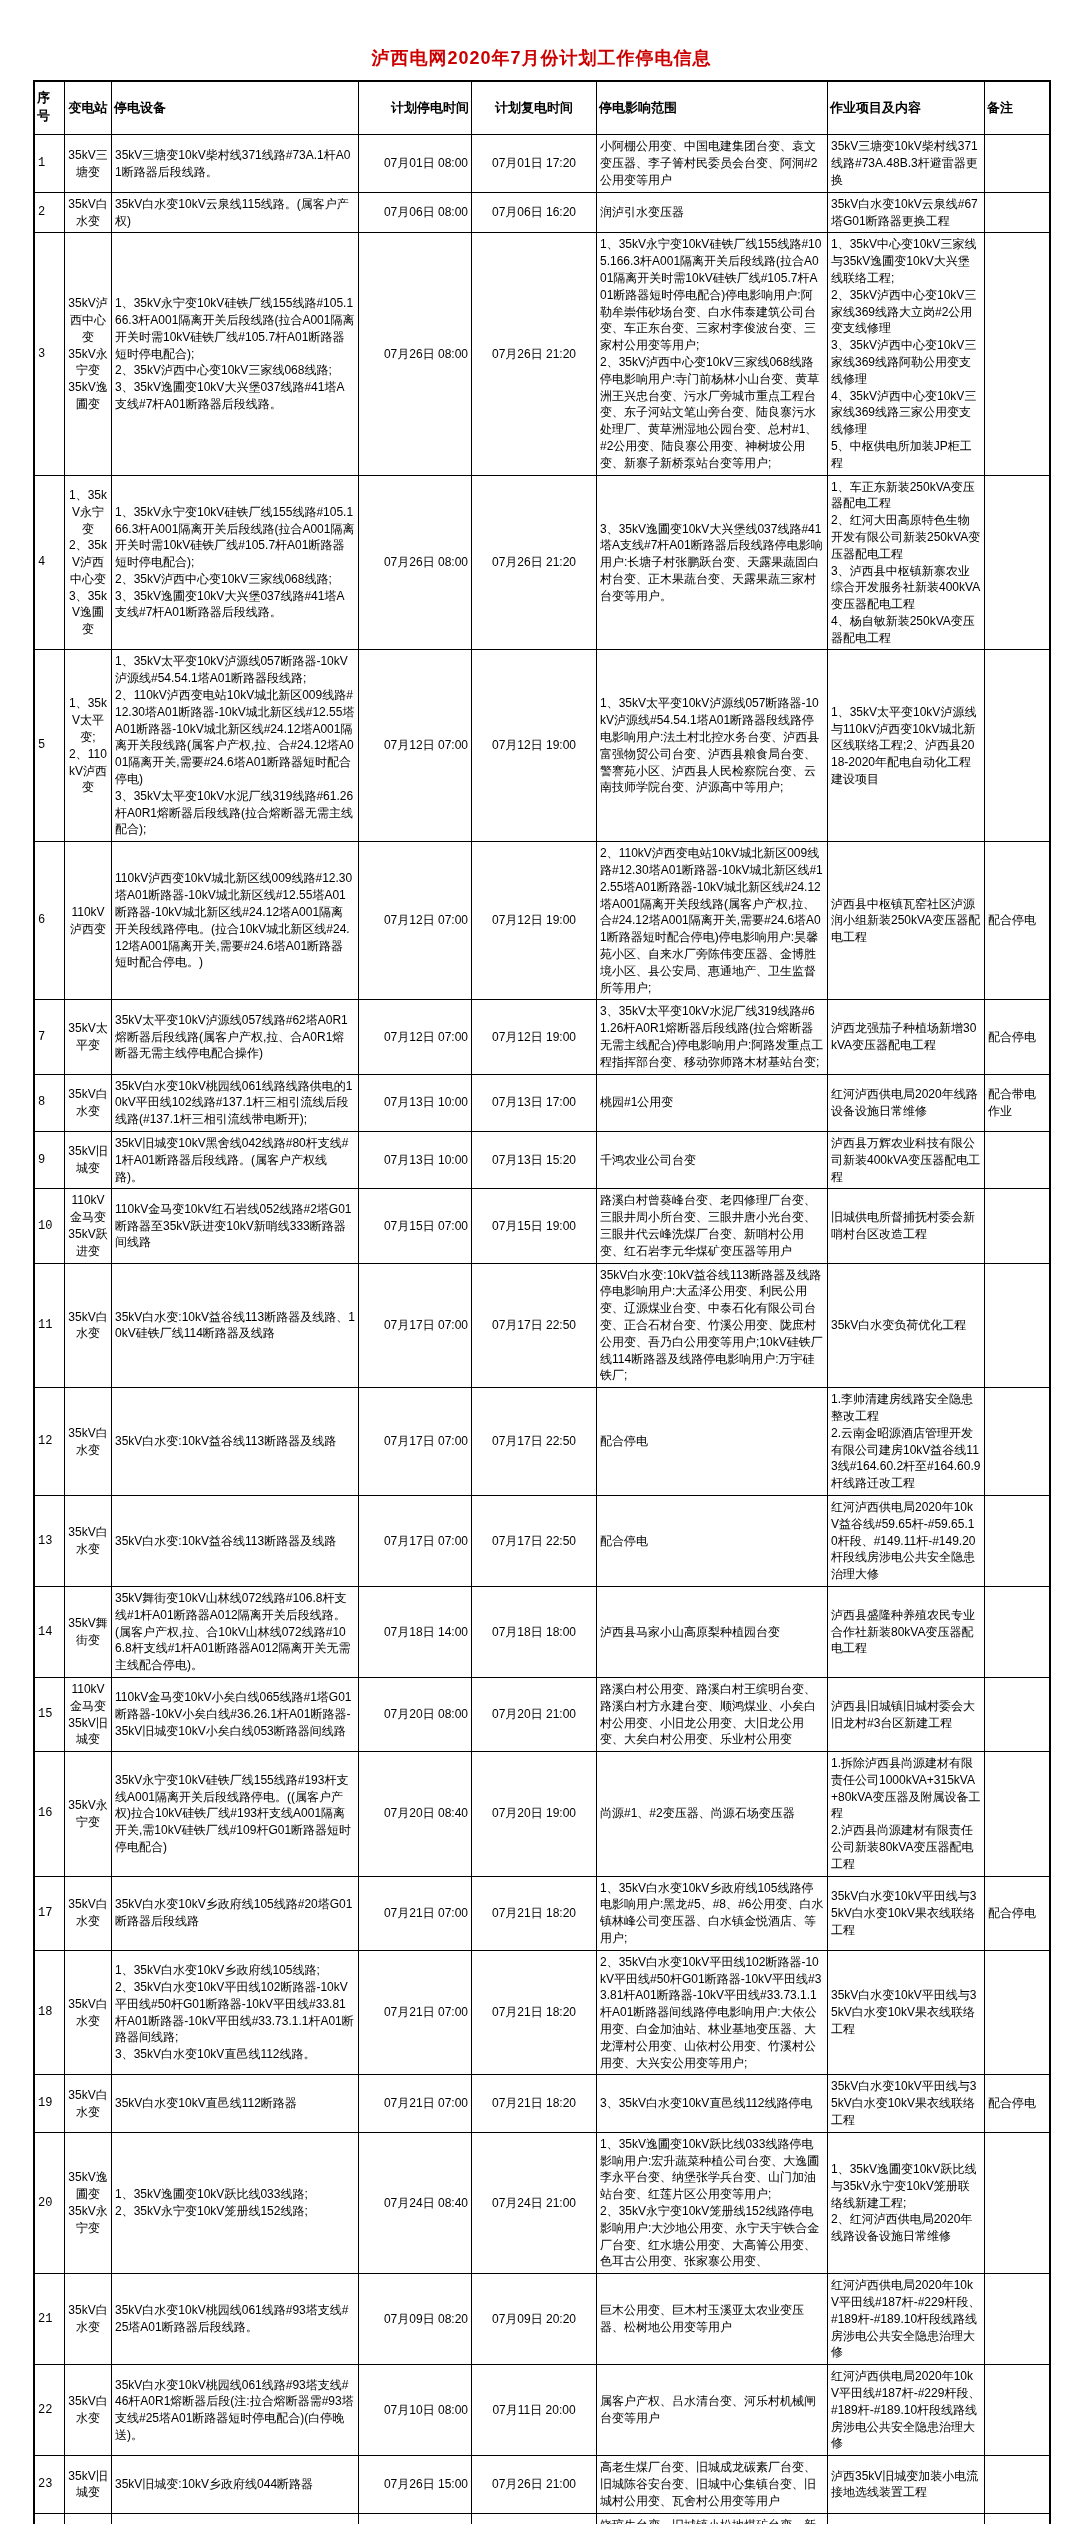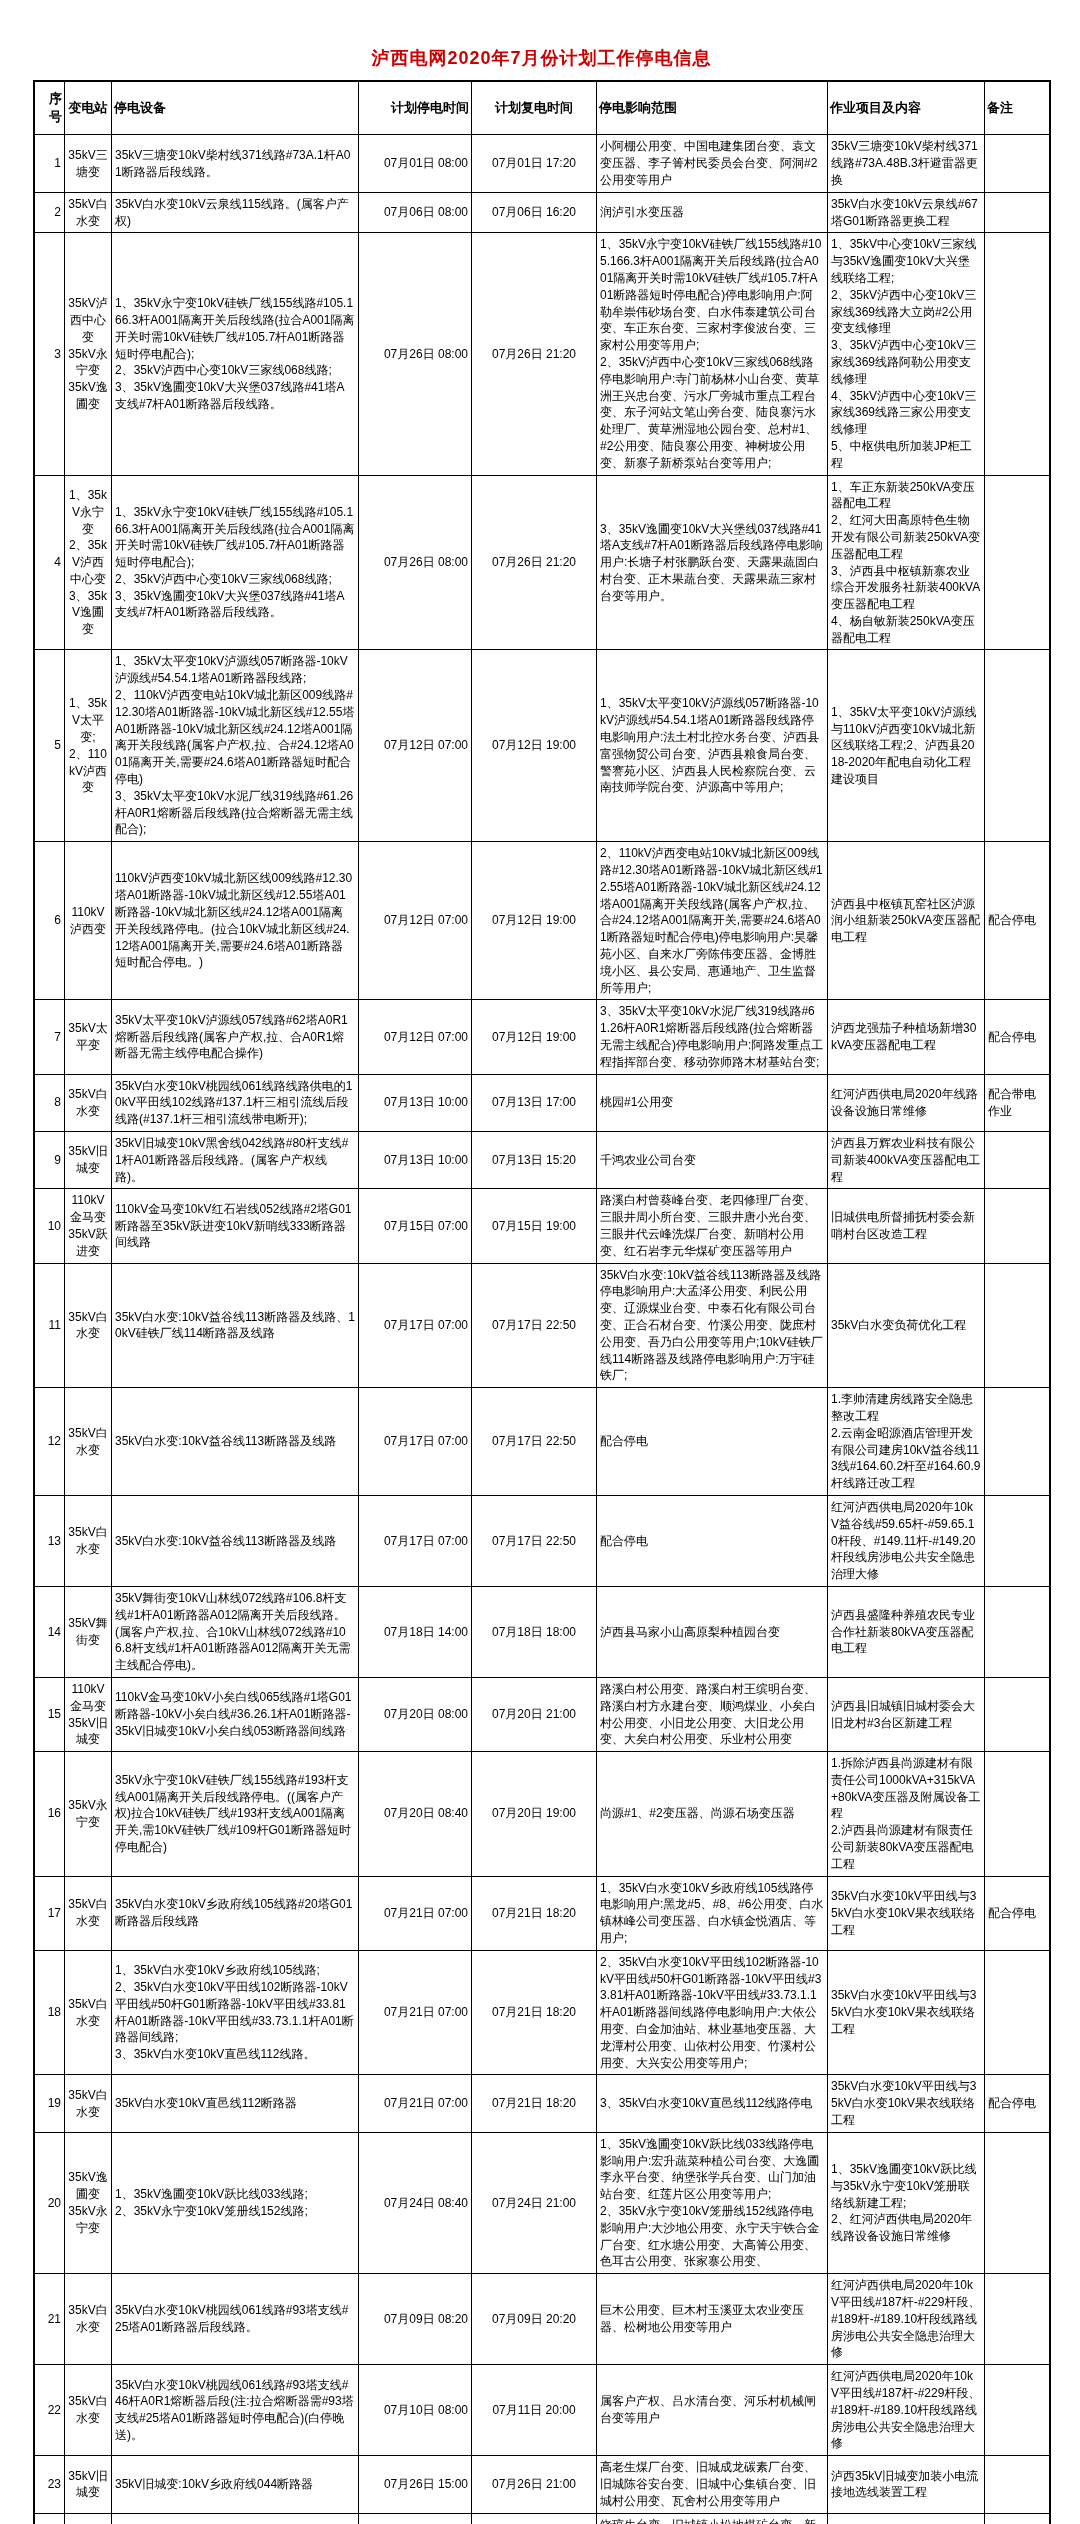--- a/index.html
+++ b/index.html
@@ -31,21 +31,21 @@
     vertical-align:middle;
     word-break:break-all;
     white-space:pre-wrap;
   }
   th{
     font-size:13px;
     font-weight:bold;
     text-align:center;
     padding:8px 2px;
   }
-  .col-seq{width:25px;text-align:right;}
+  .col-seq{width:25px;text-align:left;font-family:Liberation Mono, monospace;}
   .col-station{width:42px;text-align:center;margin-left:32px;}
   .col-device{width:242px;text-align:left;}
   .col-off{width:108px;text-align:right;}
   .col-on{width:120px;text-align:center;}
   .col-scope{width:226px;text-align:left;}
   .col-work{width:152px;text-align:left;margin-left:12px;}
   .col-remark{width:60px;text-align:left;}
 </style>
 </head>
 <body>

